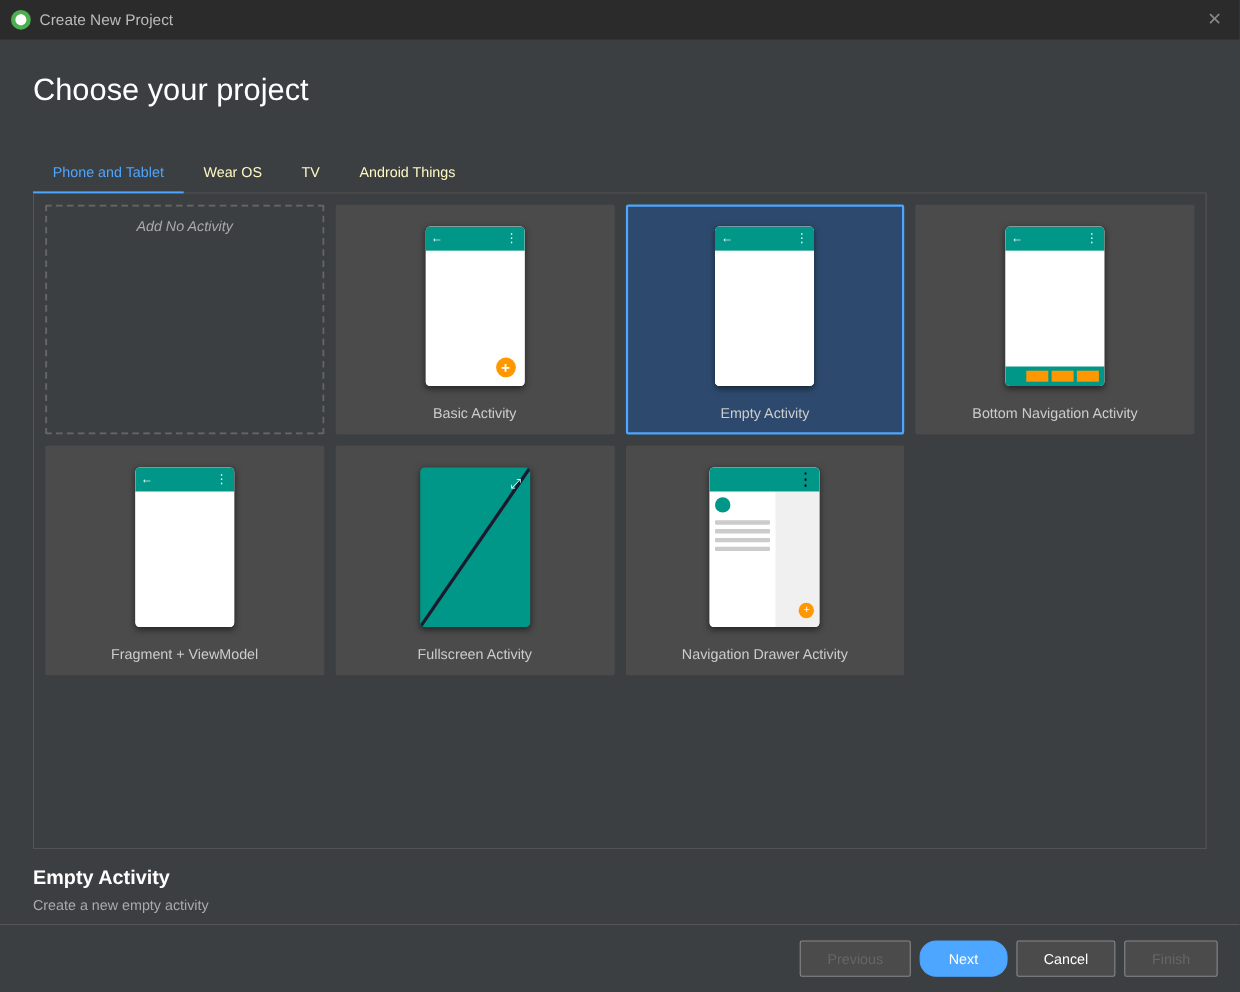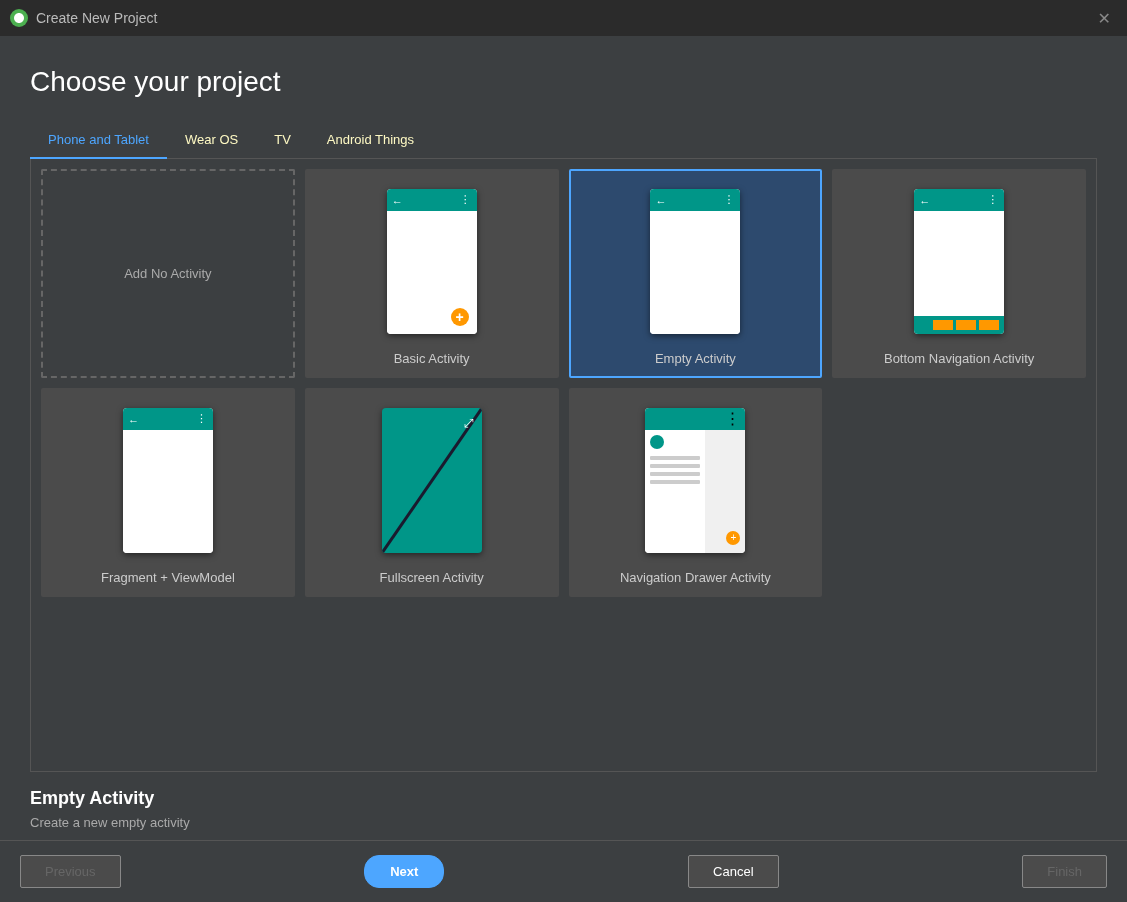--- a/index.html
+++ b/index.html
@@ -56,21 +56,21 @@
       flex: 1;
       display: flex;
       flex-direction: column;
       padding: 30px 30px 0 30px;
       overflow: hidden;
     }
     .page-title {
       color: #ffffff;
       font-size: 28px;
       font-weight: 300;
-      margin-bottom: 24px;
+      margin-bottom: 41px;
     }
 
     
     .tabs {
       display: flex;
       border-bottom: 1px solid #555;
       margin-bottom: 0;
       flex-shrink: 0;
     }
     .tab {
@@ -122,22 +122,23 @@
       align-items: center;
       padding: 10px;
     }
     .activity-card.selected {
       border-color: #4da6ff;
       background: #2d4a6e;
     }
     .activity-card.no-activity {
       background: transparent;
       border: 2px dashed #666;
-      justify-content: center;
+      justify-content: flex-start;
       min-height: 200px;
+      font-style: italic;
     }
     .activity-card.no-activity .card-label {
       color: #aaa;
     }
 
     .card-preview {
       width: 100%;
       height: 160px;
       margin-bottom: 10px;
       position: relative;
@@ -379,40 +380,40 @@
     .selected-desc {
       color: #aaa;
       font-size: 13px;
     }
 
     
     .footer {
       background: #3c3f41;
       padding: 14px 20px;
       display: flex;
-      justify-content: space-between;
+      justify-content: flex-end;
       gap: 8px;
       border-top: 1px solid #555;
       flex-shrink: 0;
     }
     .btn {
       padding: 8px 24px;
       font-size: 13px;
       cursor: pointer;
       border-radius: 2px;
       border: 1px solid #888;
       background: #4b4b4b;
       color: #ffffff;
       min-width: 80px;
     }
     .btn.primary {
       background: #4da6ff;
       border-color: #4da6ff;
       color: white;
-      font-weight: bold;
+      font-weight: normal;
       border-radius: 15px;
     }
     .btn:disabled {
       color: #666;
       cursor: default;
     }
   </style>
 </head>
 <body>
 

